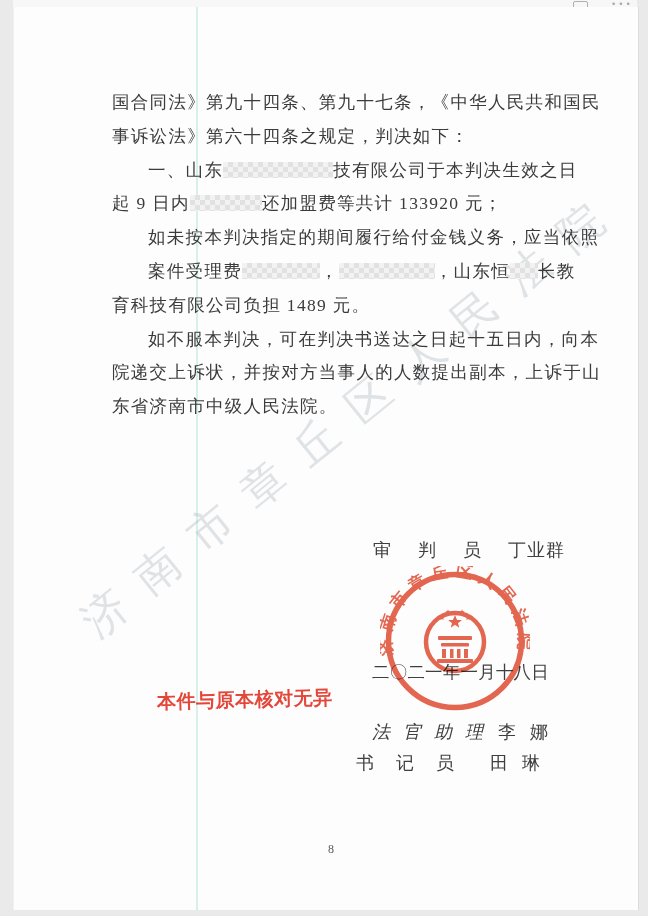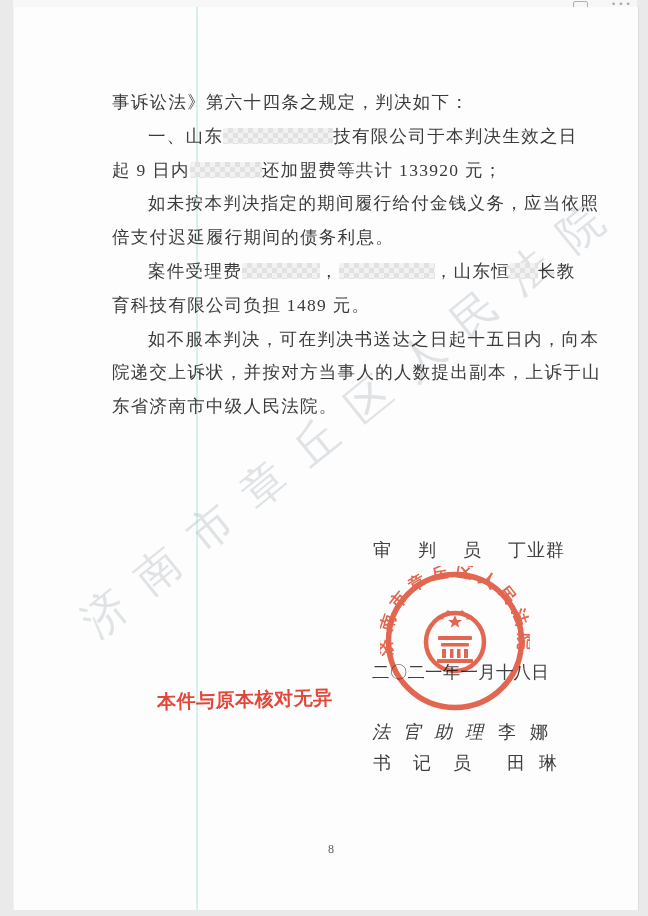--- a/index.html
+++ b/index.html
@@ -49,21 +49,21 @@
       linear-gradient(45deg, rgba(205,205,205,.45) 25%, transparent 25%, transparent 75%, rgba(205,205,205,.45) 75%),
       linear-gradient(45deg, rgba(205,205,205,.45) 25%, transparent 25%, transparent 75%, rgba(205,205,205,.45) 75%);
     background-size:10px 10px;background-position:0 0,5px 5px;
     filter:blur(0.5px);
   }
   
   .sig-row{position:absolute;left:373px;z-index:3;font-size:18px;color:#3f3f3f;white-space:nowrap;}
   .row-judge{top:538px;}
   .row-date{top:660px;left:372px;font-size:17.5px;letter-spacing:0.2px;}
   .row-assistant{top:720px;left:372px;}
-  .row-clerk{top:751px;left:373px;}
+  .row-clerk{top:751px;left:356px;}
   .lbl-judge{letter-spacing:27px;}
   .lbl-assistant{letter-spacing:13px;font-style:italic;}
   .lbl-clerk{letter-spacing:22px;}
   .name-judge{letter-spacing:1px;margin-top:36px;}
   .name-assistant{margin-left:2px;letter-spacing:14px;}
   .name-clerk{margin-left:14px;letter-spacing:14px;}
   
   .seal{
     position:absolute;left:380px;top:566px;width:150px;height:150px;z-index:4;
     mix-blend-mode:multiply;opacity:0.92;pointer-events:none;
@@ -87,25 +87,25 @@
 <div class="top-bar">
   <span class="mini-icon share-mini"></span>
   <span class="mini-icon dots-mini">•••</span>
 </div>
 
 <div class="page"></div>
 <div class="scan-line"></div>
 <div class="watermark">济南市章丘区人民法院</div>
 
 <div class="doc-body">
+    <div class="line"><span>国合同法》第九十四条、第九十七条，《中华人民共和国民</span></div>
     <div class="line"><span>事诉讼法》第六十四条之规定，判决如下：</span></div>
     <div class="line ind"><span>一、山东</span><span class="blur" style="width: 110px;"></span><span>技有限公司于本判决生效之日</span></div>
     <div class="line"><span>起 9 日内</span><span class="blur" style="width: 72px;"></span><span>还加盟费等共计 133920 元；</span></div>
     <div class="line ind"><span>如未按本判决指定的期间履行给付金钱义务，应当依照</span></div>
-    <div class="line"><span>倍支付迟延履行期间的债务利息。</span></div>
     <div class="line ind"><span>案件受理费</span><span class="blur" style="width: 78px;"></span><span>，</span><span class="blur" style="width: 96px;"></span><span>，山东恒</span><span class="blur" style="width: 28px;"></span><span>长教</span></div>
     <div class="line"><span>育科技有限公司负担 1489 元。</span></div>
     <div class="line ind"><span>如不服本判决，可在判决书送达之日起十五日内，向本</span></div>
     <div class="line"><span>院递交上诉状，并按对方当事人的人数提出副本，上诉于山</span></div>
     <div class="line"><span>东省济南市中级人民法院。</span></div>
   </div>
 
 <div class="sig-row row-judge">
   <span class="lbl-judge">审判员</span><span class="name-judge">丁业群</span>
 </div>

